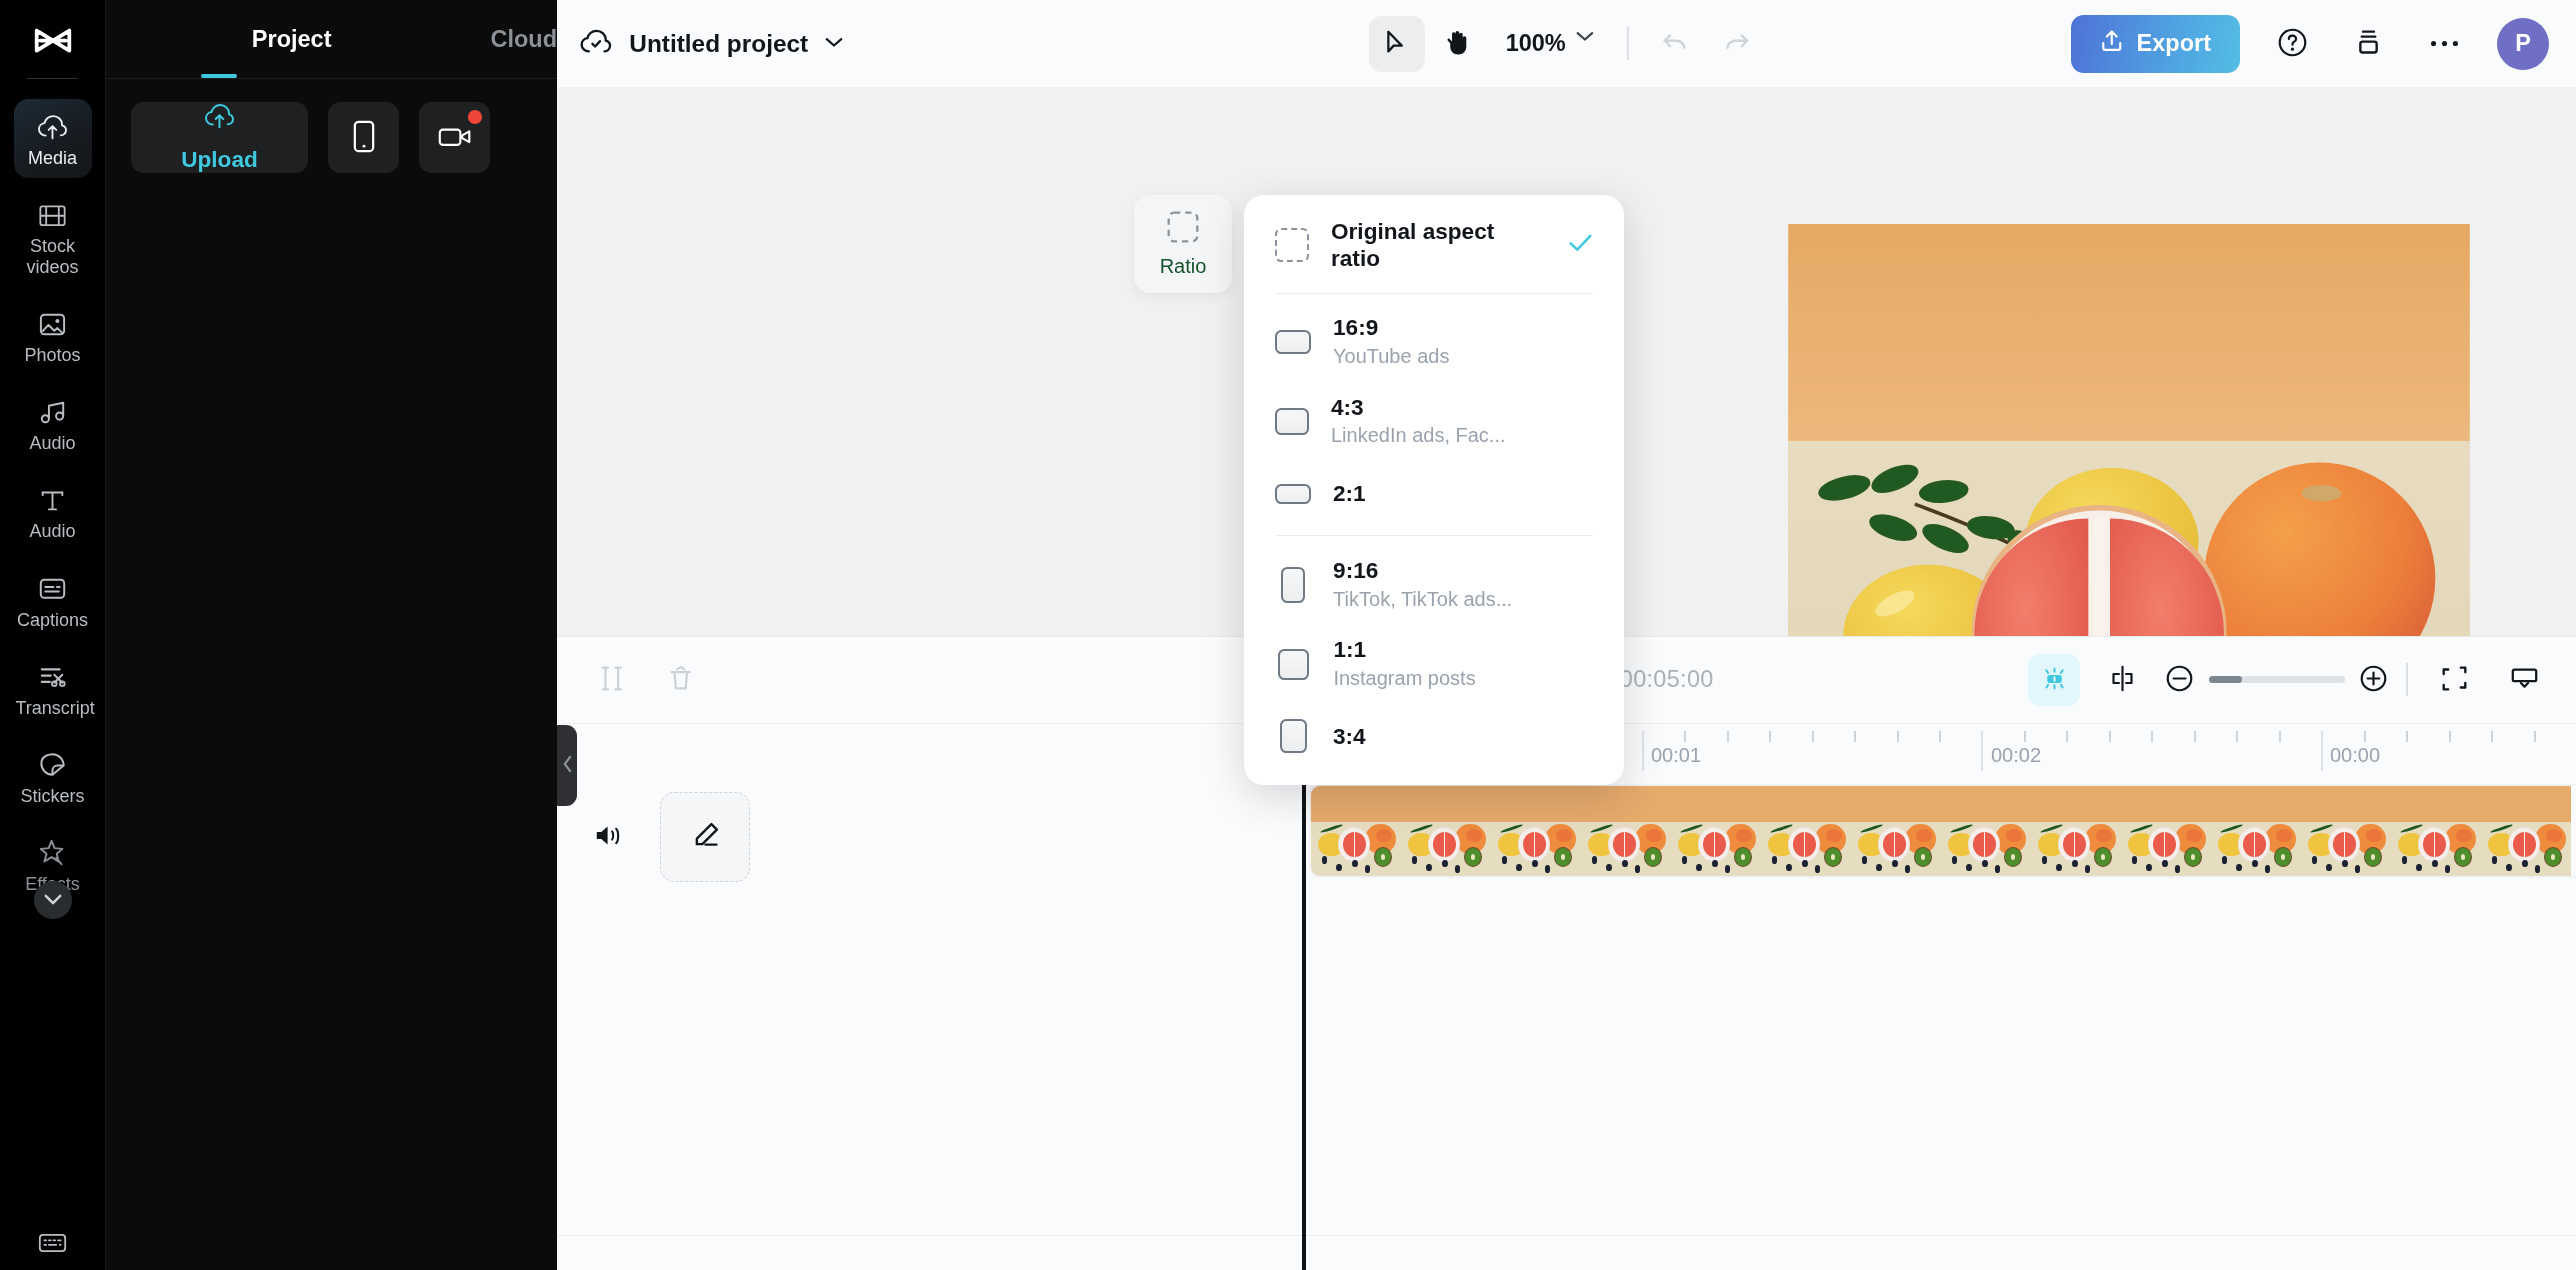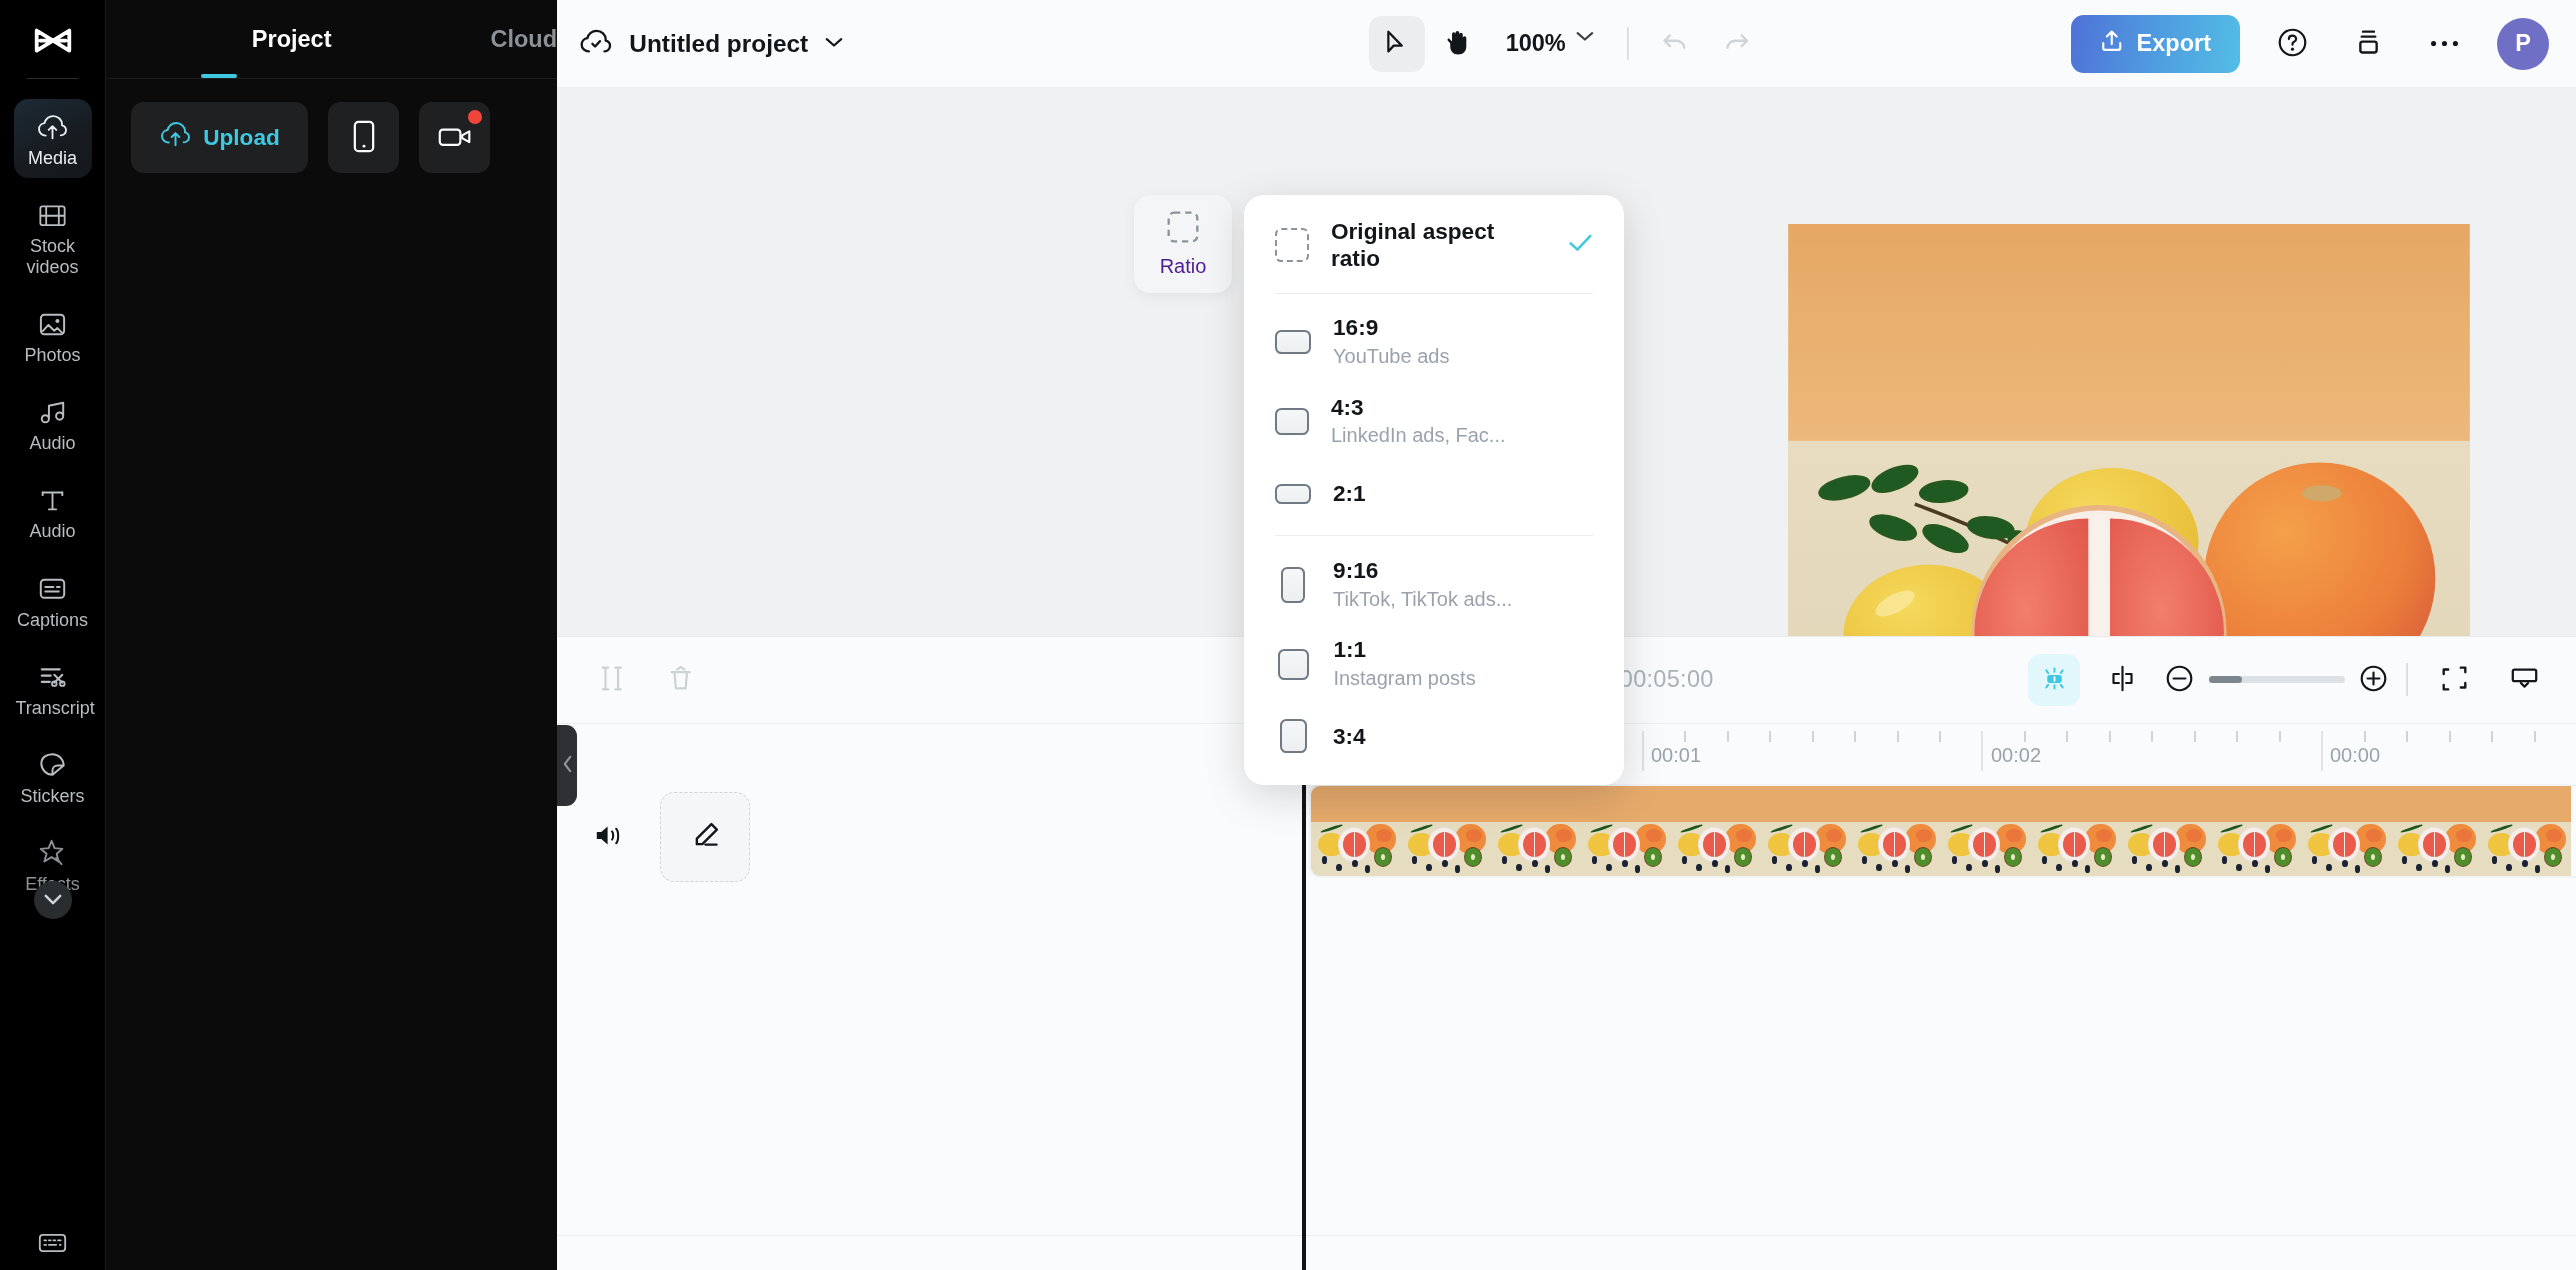--- a/index.html
+++ b/index.html
@@ -54,21 +54,21 @@
   .panel-tab.active::after {
     content: ""; position: absolute; bottom: 0; left: 50%; transform: translateX(-50%);
     width: 36px; height: 4.5px; border-radius: 2.7px; background: #3fc9e0;
   }
   .panel-divider { height: 0.9px; background: #1d1d20; }
   .panel-body { padding: 23.5px 25px; }
   .upload-row { display: flex; gap: 20px; }
   .upload-btn {
     width: 177px; height: 71px; background: #1e2022; border-radius: 12.7px;
     display: flex; align-items: center; justify-content: center; gap: 11px;
-    color: #3fc9e0; font-size: 22.6px; font-weight: 700; cursor: pointer;
+    color: #3fc9e0; font-size: 22.6px; font-weight: 700; cursor: pointer; flex-direction: column;
   }
   .sq-btn {
     width: 71px; height: 71px; background: #1e2022; border-radius: 12.7px;
     display: flex; align-items: center; justify-content: center; cursor: pointer; position: relative;
   }
   .red-dot {
     position: absolute; top: 8.1px; right: 8.1px; width: 13.6px; height: 13.6px;
     border-radius: 50%; background: #f0453a;
   }
   .media-grid { margin-top: 31px; display: flex; flex-wrap: wrap; gap: 16.3px; }
@@ -152,21 +152,21 @@
     overflow: hidden; background: #e6dcc0;
   }
 
   
   .ratio-tool {
     position: absolute; left: 577px; top: 108px; width: 98px; height: 98px;
     background: #f4f5f6; border-radius: 16.3px; display:flex; flex-direction:column;
     align-items:center; justify-content:center; gap: 7.2px; cursor:pointer; z-index: 20;
     box-shadow: 0 3.6px 12.7px rgba(0,0,0,.06);
   }
-  .ratio-tool .rt-label { font-size: 20px; color: #4c1d95; }
+  .ratio-tool .rt-label { font-size: 20px; color: #14532d; }
   .ratio-menu {
     position: absolute; left: 687px; top: 108px; width: 380px;
     background: #fff; border-radius: 20px; box-shadow: 0 11px 42px rgba(14,20,30,.16);
     padding: 11px 0 16.3px 0; z-index: 22;
   }
   .rm-row {
     display: flex; align-items: center; gap: 22px;
     padding: 11.8px 31px; cursor: pointer; min-height: 65px;
   }
   .rm-texts { display:flex; flex-direction:column; justify-content:center; }

